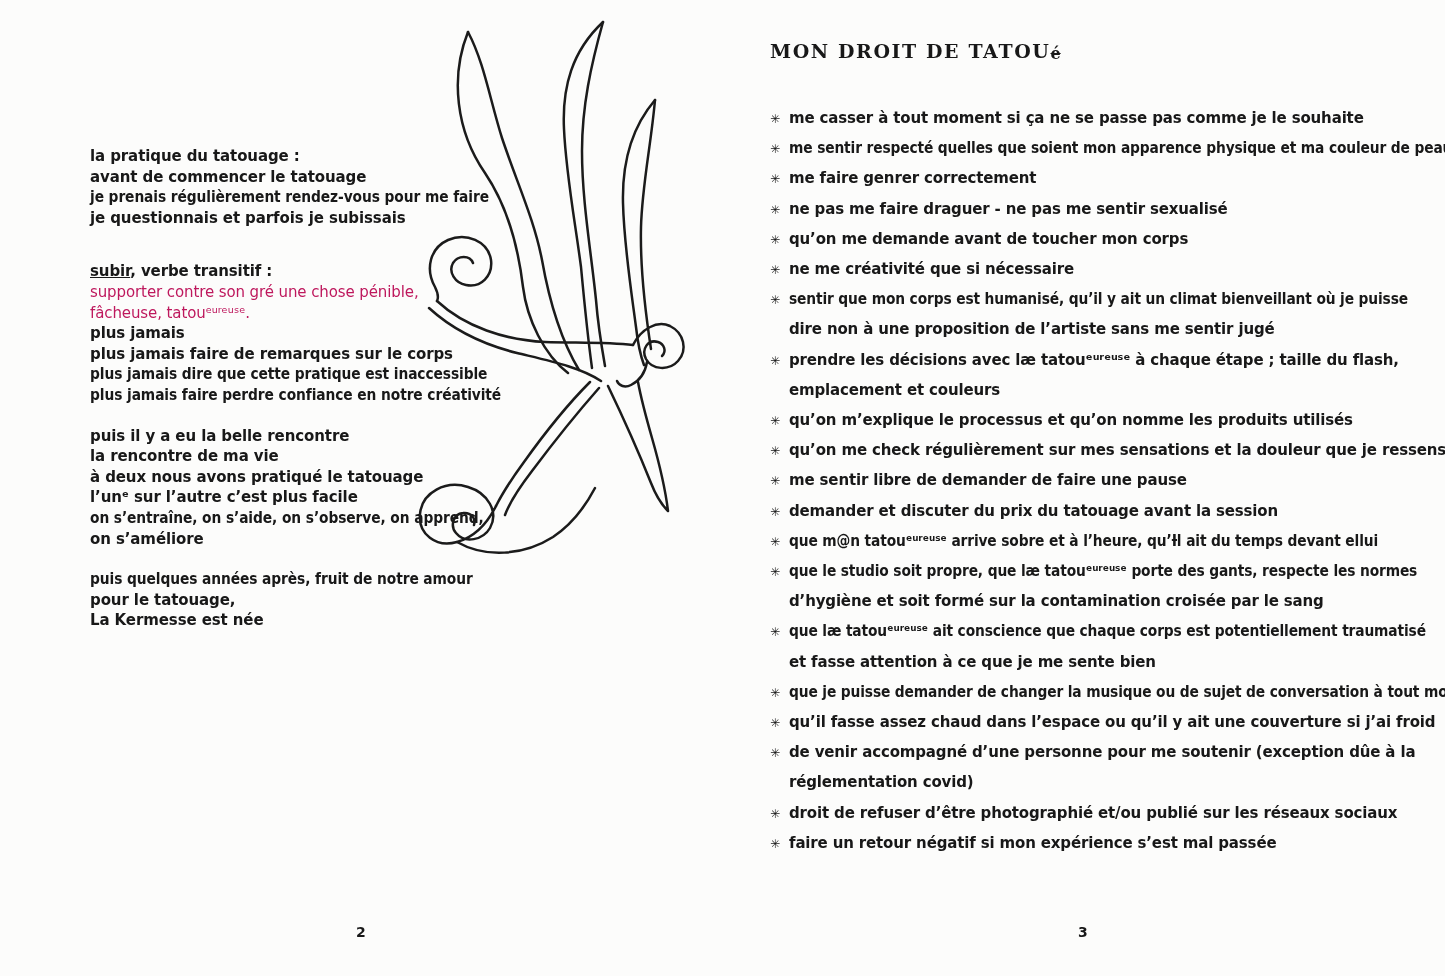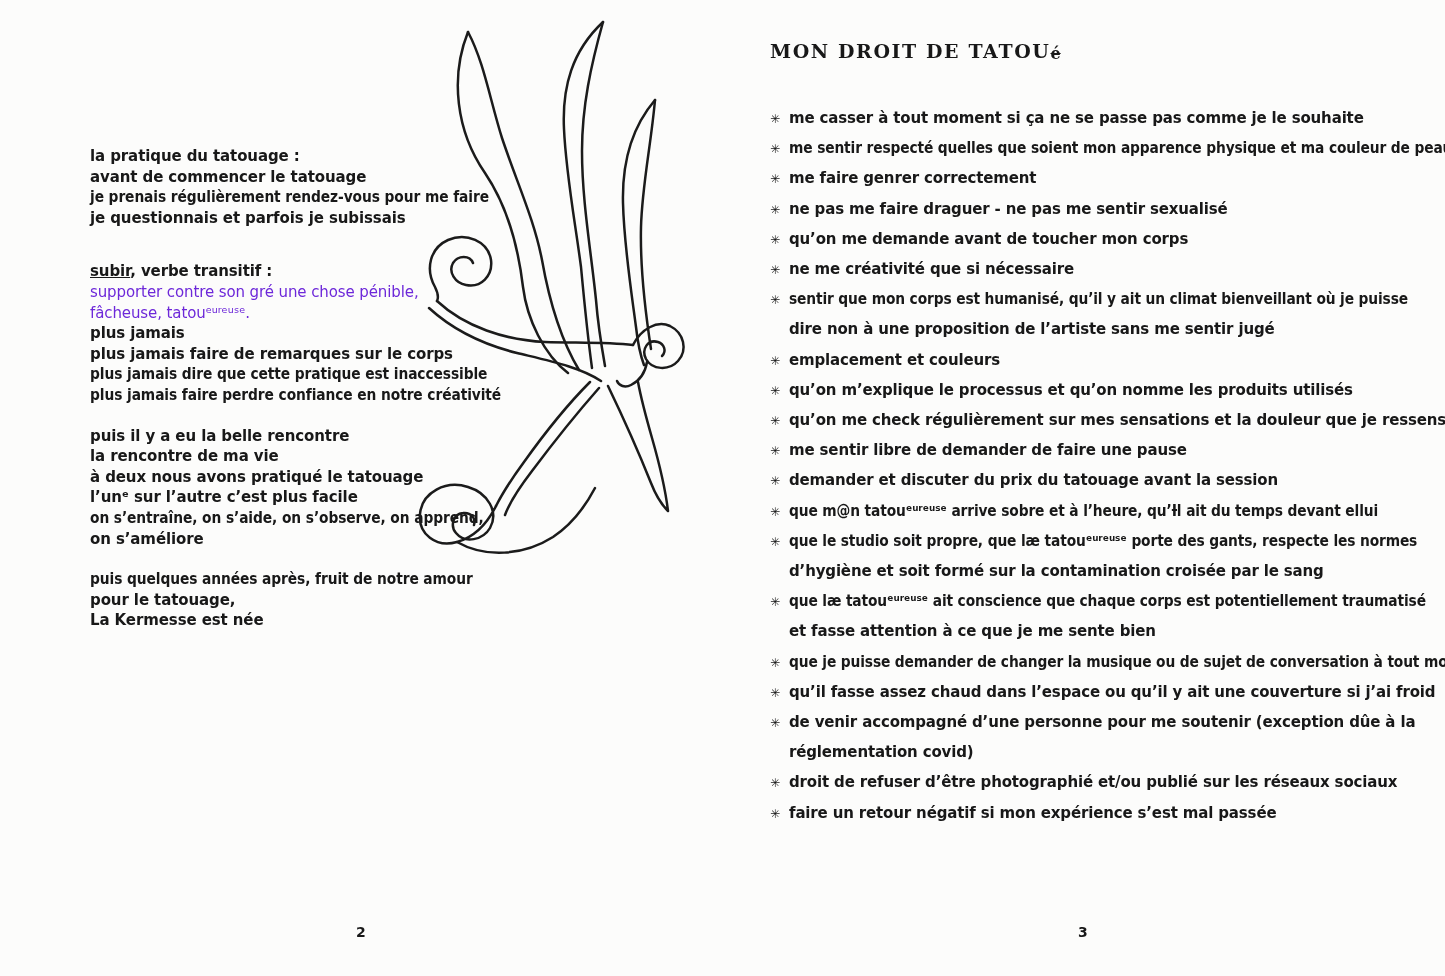--- a/index.html
+++ b/index.html
@@ -11,21 +11,21 @@
   
   .left-text{
     position:absolute;left:90px;top:146px;
     font-size:15px;line-height:20.6px;font-weight:600;
     letter-spacing:-0.1px;white-space:nowrap;
   }
   .para{margin:0 0 20px 0;}
   .line{white-space:nowrap;}
   .cx{transform:scaleX(0.92);transform-origin:left center;}
   .underline{text-decoration:underline;}
-  .gray{color:#6d28d9;font-weight:500;}
+  .gray{color:#be185d;font-weight:500;}
   
   .title{
     position:absolute;left:770px;top:40px;
     font-family:"DejaVu Serif","Liberation Serif",serif;
     font-weight:bold;font-size:19px;letter-spacing:1.6px;
     white-space:nowrap;
   }
   .title .suffix{
     text-decoration:line-through;font-size:16px;letter-spacing:0;
     display:inline-block;transform:translateY(1px);
@@ -130,20 +130,21 @@
       <span class="bullet">✳</span>
       <div class="line">ne me créativité que si nécessaire</div>
     </li>
   <li>
       <span class="bullet">✳</span>
       <div class="line cx">sentir que mon corps est humanisé, qu’il y ait un climat bienveillant où je puisse</div>
       <div class="line">dire non à une proposition de l’artiste sans me sentir jugé</div>
     </li>
   <li>
       <span class="bullet">✳</span>
+      <div class="line">prendre les décisions avec læ tatouᵉᵘʳᵉᵘˢᵉ à chaque étape ; taille du flash,</div>
       <div class="line">emplacement et couleurs</div>
     </li>
   <li>
       <span class="bullet">✳</span>
       <div class="line">qu’on m’explique le processus et qu’on nomme les produits utilisés</div>
     </li>
   <li>
       <span class="bullet">✳</span>
       <div class="line">qu’on me check régulièrement sur mes sensations et la douleur que je ressens</div>
     </li>

